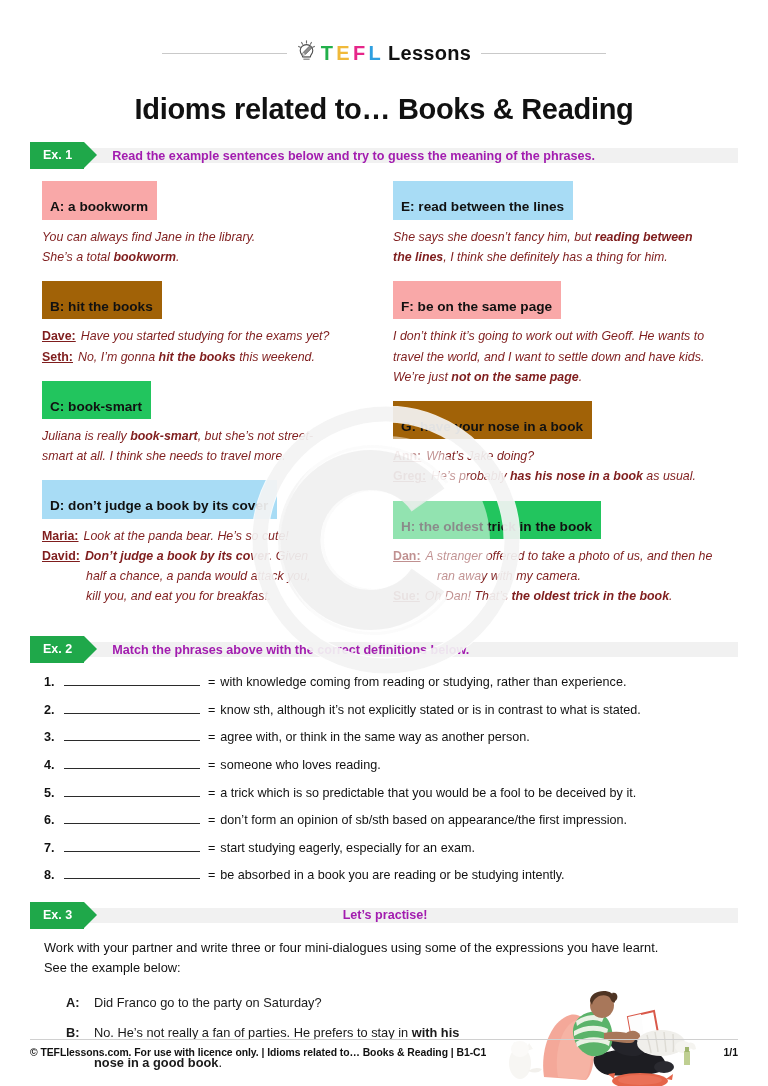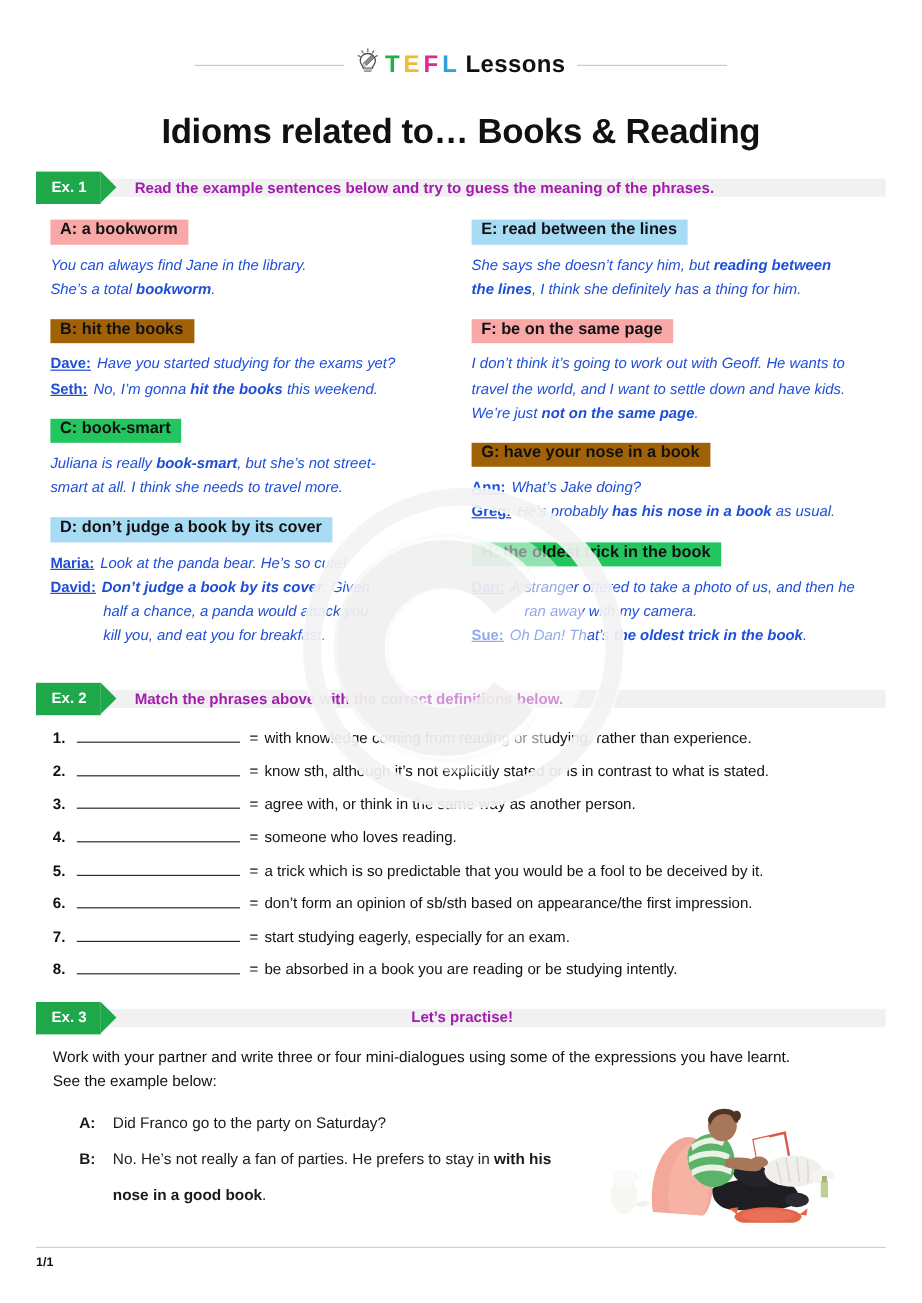--- a/index.html
+++ b/index.html
@@ -124,35 +124,35 @@
     padding: 0 18px 0 12px;
   }
   .col { flex: 1 1 50%; }
 
   .card { margin-bottom: 14px; }
   .card-head {
     display: inline-block;
     font-size: 13.6px;
     font-weight: bold;
     color: #111;
-    padding: 0 9px 5px 8px;
+    padding: 18px 9px 5px 8px;
     line-height: 1.15;
     white-space: nowrap;
   }
   .hl-pink   { background: #f9a8a8; }
   .hl-green  { background: #a16207; }
   .hl-yellow { background: #22c55e; }
   .hl-blue   { background: #a8dcf5; }
 
   .card-body {
     margin-top: 7px;
     font-size: 12.4px;
     font-style: italic;
     line-height: 1.62;
-    color: #1d4ed8;
+    color: #7f1d1d;
   }
   .card-body b { font-weight: bold; }
   .line { display: block; }
 
   .dlg {
     display: flex;
     font-size: 12.4px;
     font-style: italic;
     line-height: 1.62;
   }
@@ -513,17 +513,18 @@
         <path d="M116 98 l-6 -5 l7 -1 z" fill="#e5654a"></path>
         <path d="M168 98 l7 -5 l-1 6 z" fill="#e5654a"></path>
         <ellipse cx="142" cy="99" rx="22" ry="5" fill="#ea7158"></ellipse>
       </svg>
     </div>
   </div>
 
   <div class="footer">
     <div class="footer-rule"></div>
     <div class="footer-row">
+      <div class="footer-left">© TEFLlessons.com. For use with licence only. | Idioms related to… Books &amp; Reading  | B1-C1</div>
       <div class="footer-right">1/1</div>
     </div>
   </div>
 
 </div>
 
 </body></html>

